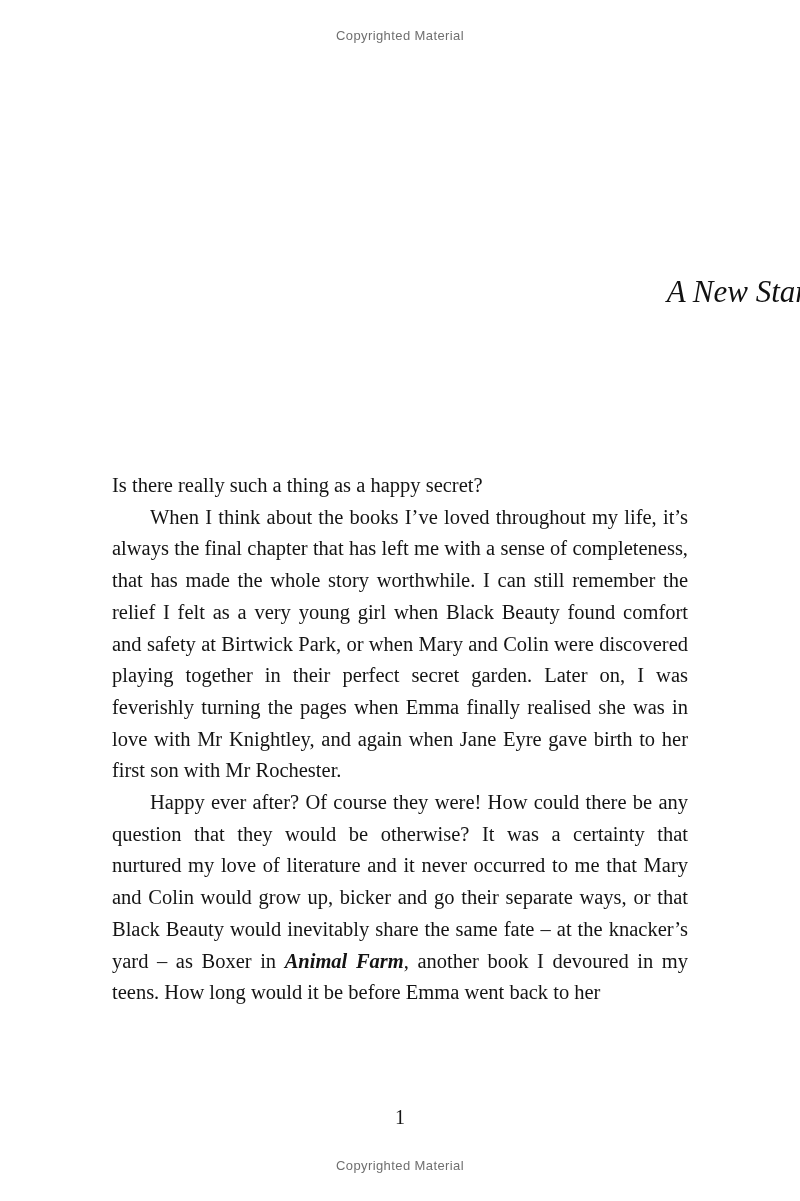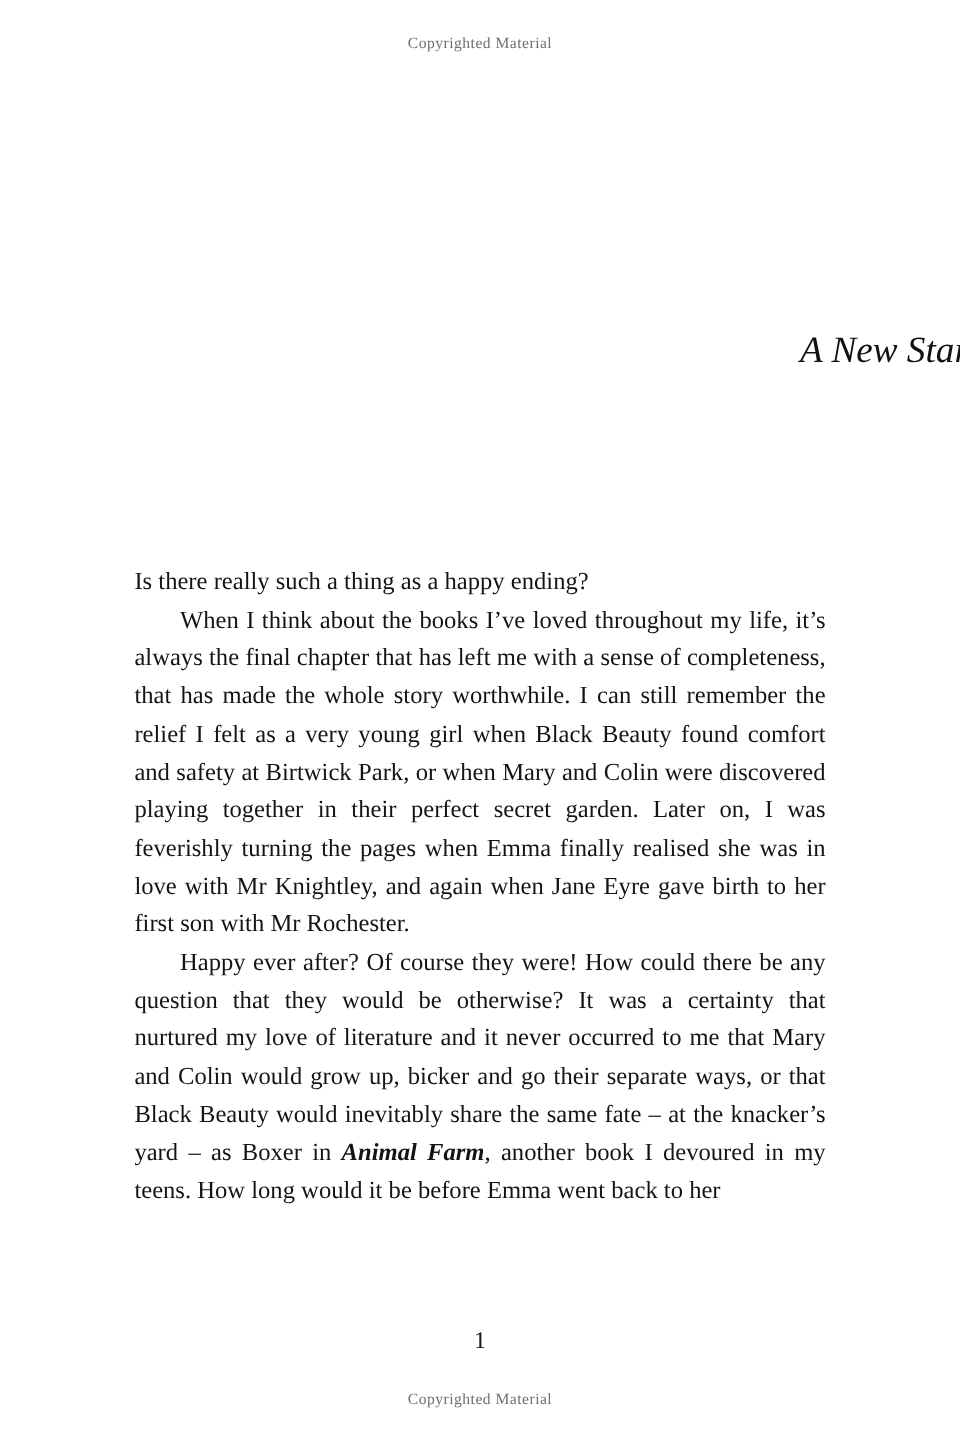--- a/index.html
+++ b/index.html
@@ -15,21 +15,21 @@
     background: #ffffff;
     overflow: hidden;
     font-family: "Liberation Serif", serif;
     color: #1c1c1c;
   }
   .copyright {
     position: absolute;
     left: 0;
     width: 100%;
     text-align: center;
-    font-family: Liberation Serif, serif;
+    font-family: Liberation Sans, sans-serif;
     font-size: 13px;
     letter-spacing: 0.4px;
     color: #6f6f6f;
   }
   .copyright.top { top: 28px; }
   .copyright.bottom { top: 1158px; }
   .chapter-title {
     position: absolute;
     top: 258px;
     left: 0;
@@ -76,21 +76,21 @@
 </head>
 <body>
 
 <div class="book-page">
 
   <div class="copyright top">Copyrighted Material</div>
 
   <h1 class="chapter-title">A New Start</h1>
 
   <div class="body-text">
-    <p class="para">Is there really such a thing as a happy ending?</p>
+    <p class="para">Is there really such a thing as a happy secret?</p>
     <p class="para indent">When I think about the books I’ve loved throughout my life, it’s always the final chapter that has left me with a sense of completeness, that has made the whole story worthwhile. I can still remember the relief I felt as a very young girl when Black Beauty found comfort and safety at Birtwick Park, or when Mary and Colin were discovered playing together in their perfect secret garden. Later on, I was feverishly turning the pages when Emma finally realised she was in love with Mr Knightley, and again when Jane Eyre gave birth to her first son with Mr Rochester.</p>
     <p class="para indent"><span>Happy ever after? Of course they were! How could there be any question that they would be otherwise? It was a certainty that nurtured my love of literature and it never occurred to me that Mary and Colin would grow up, bicker and go their separate ways, or that Black Beauty would inevitably share the same fate – at the knacker’s yard – as Boxer in </span><span class="italic">Animal Farm</span><span>, another book I devoured in my teens. How long would it be before Emma went back to her</span></p>
   </div>
 
   <div class="page-number">1</div>
 
   <div class="copyright bottom">Copyrighted Material</div>
 
 </div>
 

